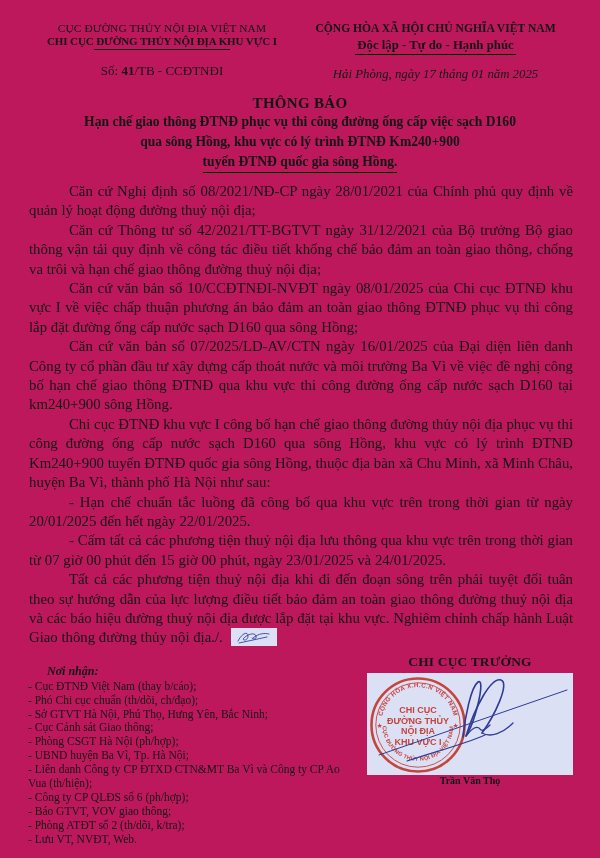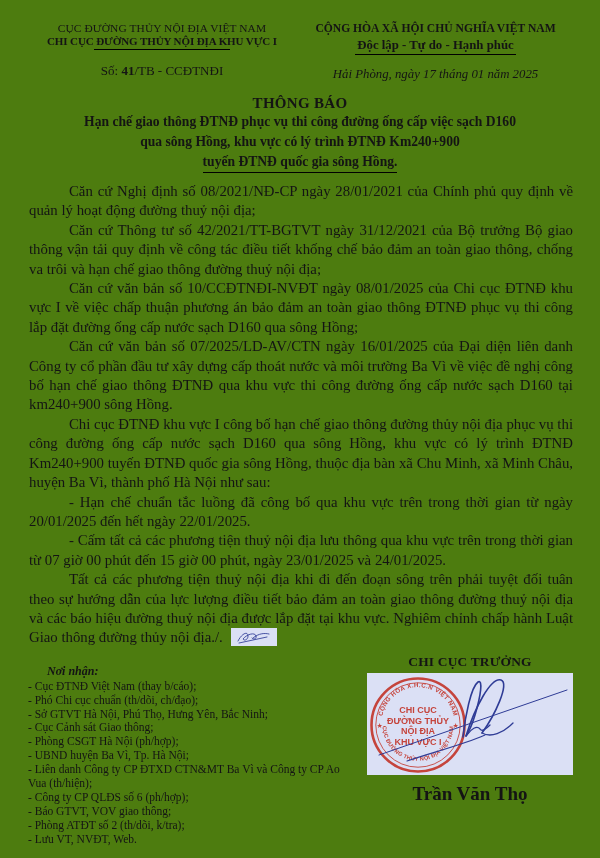--- a/index.html
+++ b/index.html
@@ -7,21 +7,21 @@
     --signature-blue:#2f3c96;
     --scan-blue-bg:#dbe0f5;
     --ink:#141414;
   }
   html,body{margin:0;padding:0;}
   body{background:#888;}
   .page{
     position:relative;
     width:600px;height:858px;
     margin:0 auto;
-    background:#4d7c0f;
+    background:#be185d;
     overflow:hidden;
     color:var(--ink);
     font-family:"Liberation Serif","DejaVu Serif",serif;
   }
   
   .hdr{display:flex;padding:22px 25px 0 28px;}
   .hdr-left{width:49%;text-align:center;}
   .hdr-right{width:51%;text-align:center;}
   .agency-parent{font-size:11.4px;white-space:nowrap;letter-spacing:.1px;}
   .agency{font-size:11px;font-weight:bold;white-space:nowrap;margin-top:1px;letter-spacing:-.1px;}
@@ -49,21 +49,21 @@
   .footer{display:flex;justify-content:space-between;padding:0 25px 0 28px;margin-top:6px;}
   .rcpt-col{width:330px;padding-top:10px;}
   .rcpt-label{font-size:12px;font-weight:bold;font-style:italic;margin-left:19px;}
   .rcpt-list{font-size:11.5px;line-height:13.9px;margin-top:1px;}
   .rcpt-item{white-space:normal;}
   .sig-col{width:242px;}
   .sig-block{width:210px;margin-left:auto;margin-right:0;text-align:center;}
   .sig-title{font-size:13.4px;font-weight:bold;letter-spacing:.2px;white-space:nowrap;}
   .stamp-area{position:relative;width:206px;height:102px;background:var(--scan-blue-bg);margin:3px auto 0;}
   .stamp-area svg{position:absolute;left:0;top:0;}
-  .sig-name{font-size:19px;font-weight:bold;margin-top:8px;white-space:nowrap;}
+  .sig-name{font-size:10px;font-weight:bold;margin-top:0;white-space:nowrap;}
   
   .stamp-ring{fill:none;stroke:var(--stamp-red);}
   .stamp-text{fill:var(--stamp-red);font-family:"Liberation Sans","DejaVu Sans",sans-serif;font-weight:bold;}
   .sig-ink{fill:none;stroke:var(--signature-blue);stroke-linecap:round;}
   .paraph-ink{fill:none;stroke:var(--signature-blue);stroke-linecap:round;opacity:.85;}
 </style>
 </head>
 <body>
 
 <div class="page">

